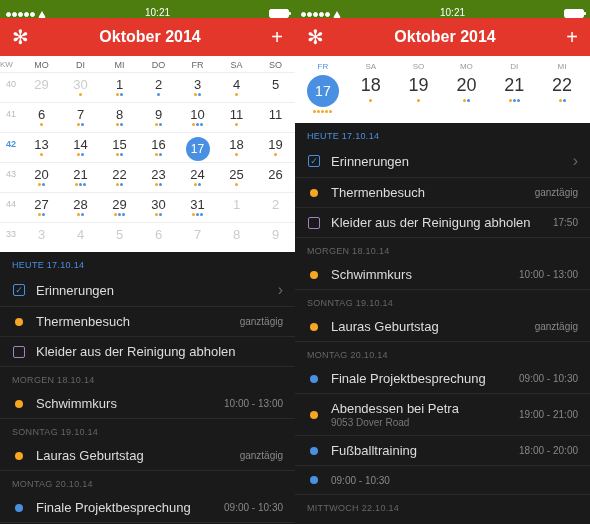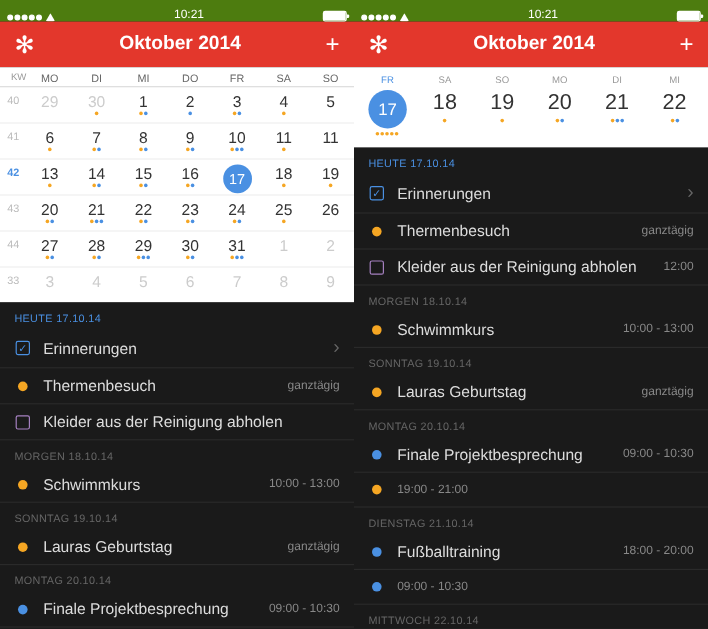--- a/index.html
+++ b/index.html
@@ -11,21 +11,21 @@
 .dot { width: 5px; height: 5px; border-radius: 50%; border: 0.5px solid #fff; }
 .dot.f { background: #fff; }
 .wifi { width: 0; height: 0; border-left: 4px solid transparent; border-right: 4px solid transparent; border-bottom: 7px solid #fff; border-radius: 2px; }
 .batt { width: 20px; height: 9px; border: 1px solid #fff; border-radius: 2px; position: relative; }
 .batt::after { content: ''; position: absolute; right: -3px; top: 2px; width: 2px; height: 3px; background: #fff; border-radius: 0 1px 1px 0; }
 .batt-fill { background: #fff; height: 100%; width: 100%; }
 .header { background: #e3372c; color: #fff; height: 38px; display: flex; align-items: center; justify-content: space-between; padding: 0 12px; }
 .header-title { font-size: 16px; font-weight: 700; }
 .gear, .plus { font-size: 20px; font-weight: 300; }
 .weekrow { background: #fff; display: flex; padding: 4px 0 2px 0; }
-.wk { width: 22px; text-align: right; font-size: 8px; color: #999; }
+.wk { width: 22px; text-align: left; font-size: 8px; color: #999; }
 .wd { flex: 1; text-align: center; font-size: 9px; color: #666; }
 .calgrid { background: #fff; }
 .calrow { display: flex; border-top: 1px solid #eee; height: 30px; justify-content: space-between; }
 .wkno { width: 22px; text-align: center; font-size: 9px; color: #bbb; padding-top: 6px; }
 .wkno.cur { color: #4a90e2; font-weight: bold; }
 .day { flex: 1; text-align: center; font-size: 13px; color: #333; padding-top: 4px; position: relative; }
 .day.dim { color: #ccc; }
 .day-circle { background: #4a90e2; color: #fff; width: 24px; height: 24px; border-radius: 50%; display: inline-flex; align-items: center; justify-content: center; font-size: 12px; }
 .day-circle-lg { background: #4a90e2; color: #fff; width: 32px; height: 32px; border-radius: 50%; display: inline-flex; align-items: center; justify-content: center; font-size: 14px; font-weight: 500; }
 .ev-dots { display: flex; justify-content: center; gap: 1px; margin-top: 1px; }
@@ -370,21 +370,21 @@
           <div class="cdot orange"></div>
         </div>
         <div class="item-text">Thermenbesuch</div>
         <div class="item-time">ganztägig</div>
       </div>
       <div class="item">
         <div class="item-icon">
           <div class="chk empty"></div>
         </div>
         <div class="item-text">Kleider aus der Reinigung abholen</div>
-        <div class="item-time">12:00</div>
+        <div class="item-time">17:50</div>
       </div>
       <div class="sec-hdr dim">MORGEN 18.10.14</div>
       <div class="item">
         <div class="item-icon">
           <div class="cdot orange"></div>
         </div>
         <div class="item-text">Schwimmkurs</div>
         <div class="item-time">10:00 - 13:00</div>
       </div>
       <div class="sec-hdr dim">SONNTAG 19.10.14</div>
@@ -400,23 +400,23 @@
         <div class="item-icon">
           <div class="cdot blue"></div>
         </div>
         <div class="item-text">Finale Projektbesprechung</div>
         <div class="item-time">09:00 - 10:30</div>
       </div>
       <div class="item">
         <div class="item-icon">
           <div class="cdot orange"></div>
         </div>
+        <div class="item-text">Abendessen bei Petra<div class="item-sub">9053 Dover Road</div></div>
         <div class="item-time">19:00 - 21:00</div>
       </div>
-      <div class="sec-hdr dim">DIENSTAG 21.10.14</div>
       <div class="item">
         <div class="item-icon">
           <div class="cdot blue"></div>
         </div>
         <div class="item-text">Fußballtraining</div>
         <div class="item-time">18:00 - 20:00</div>
       </div>
       <div class="item">
         <div class="item-icon">
           <div class="cdot blue"></div>

